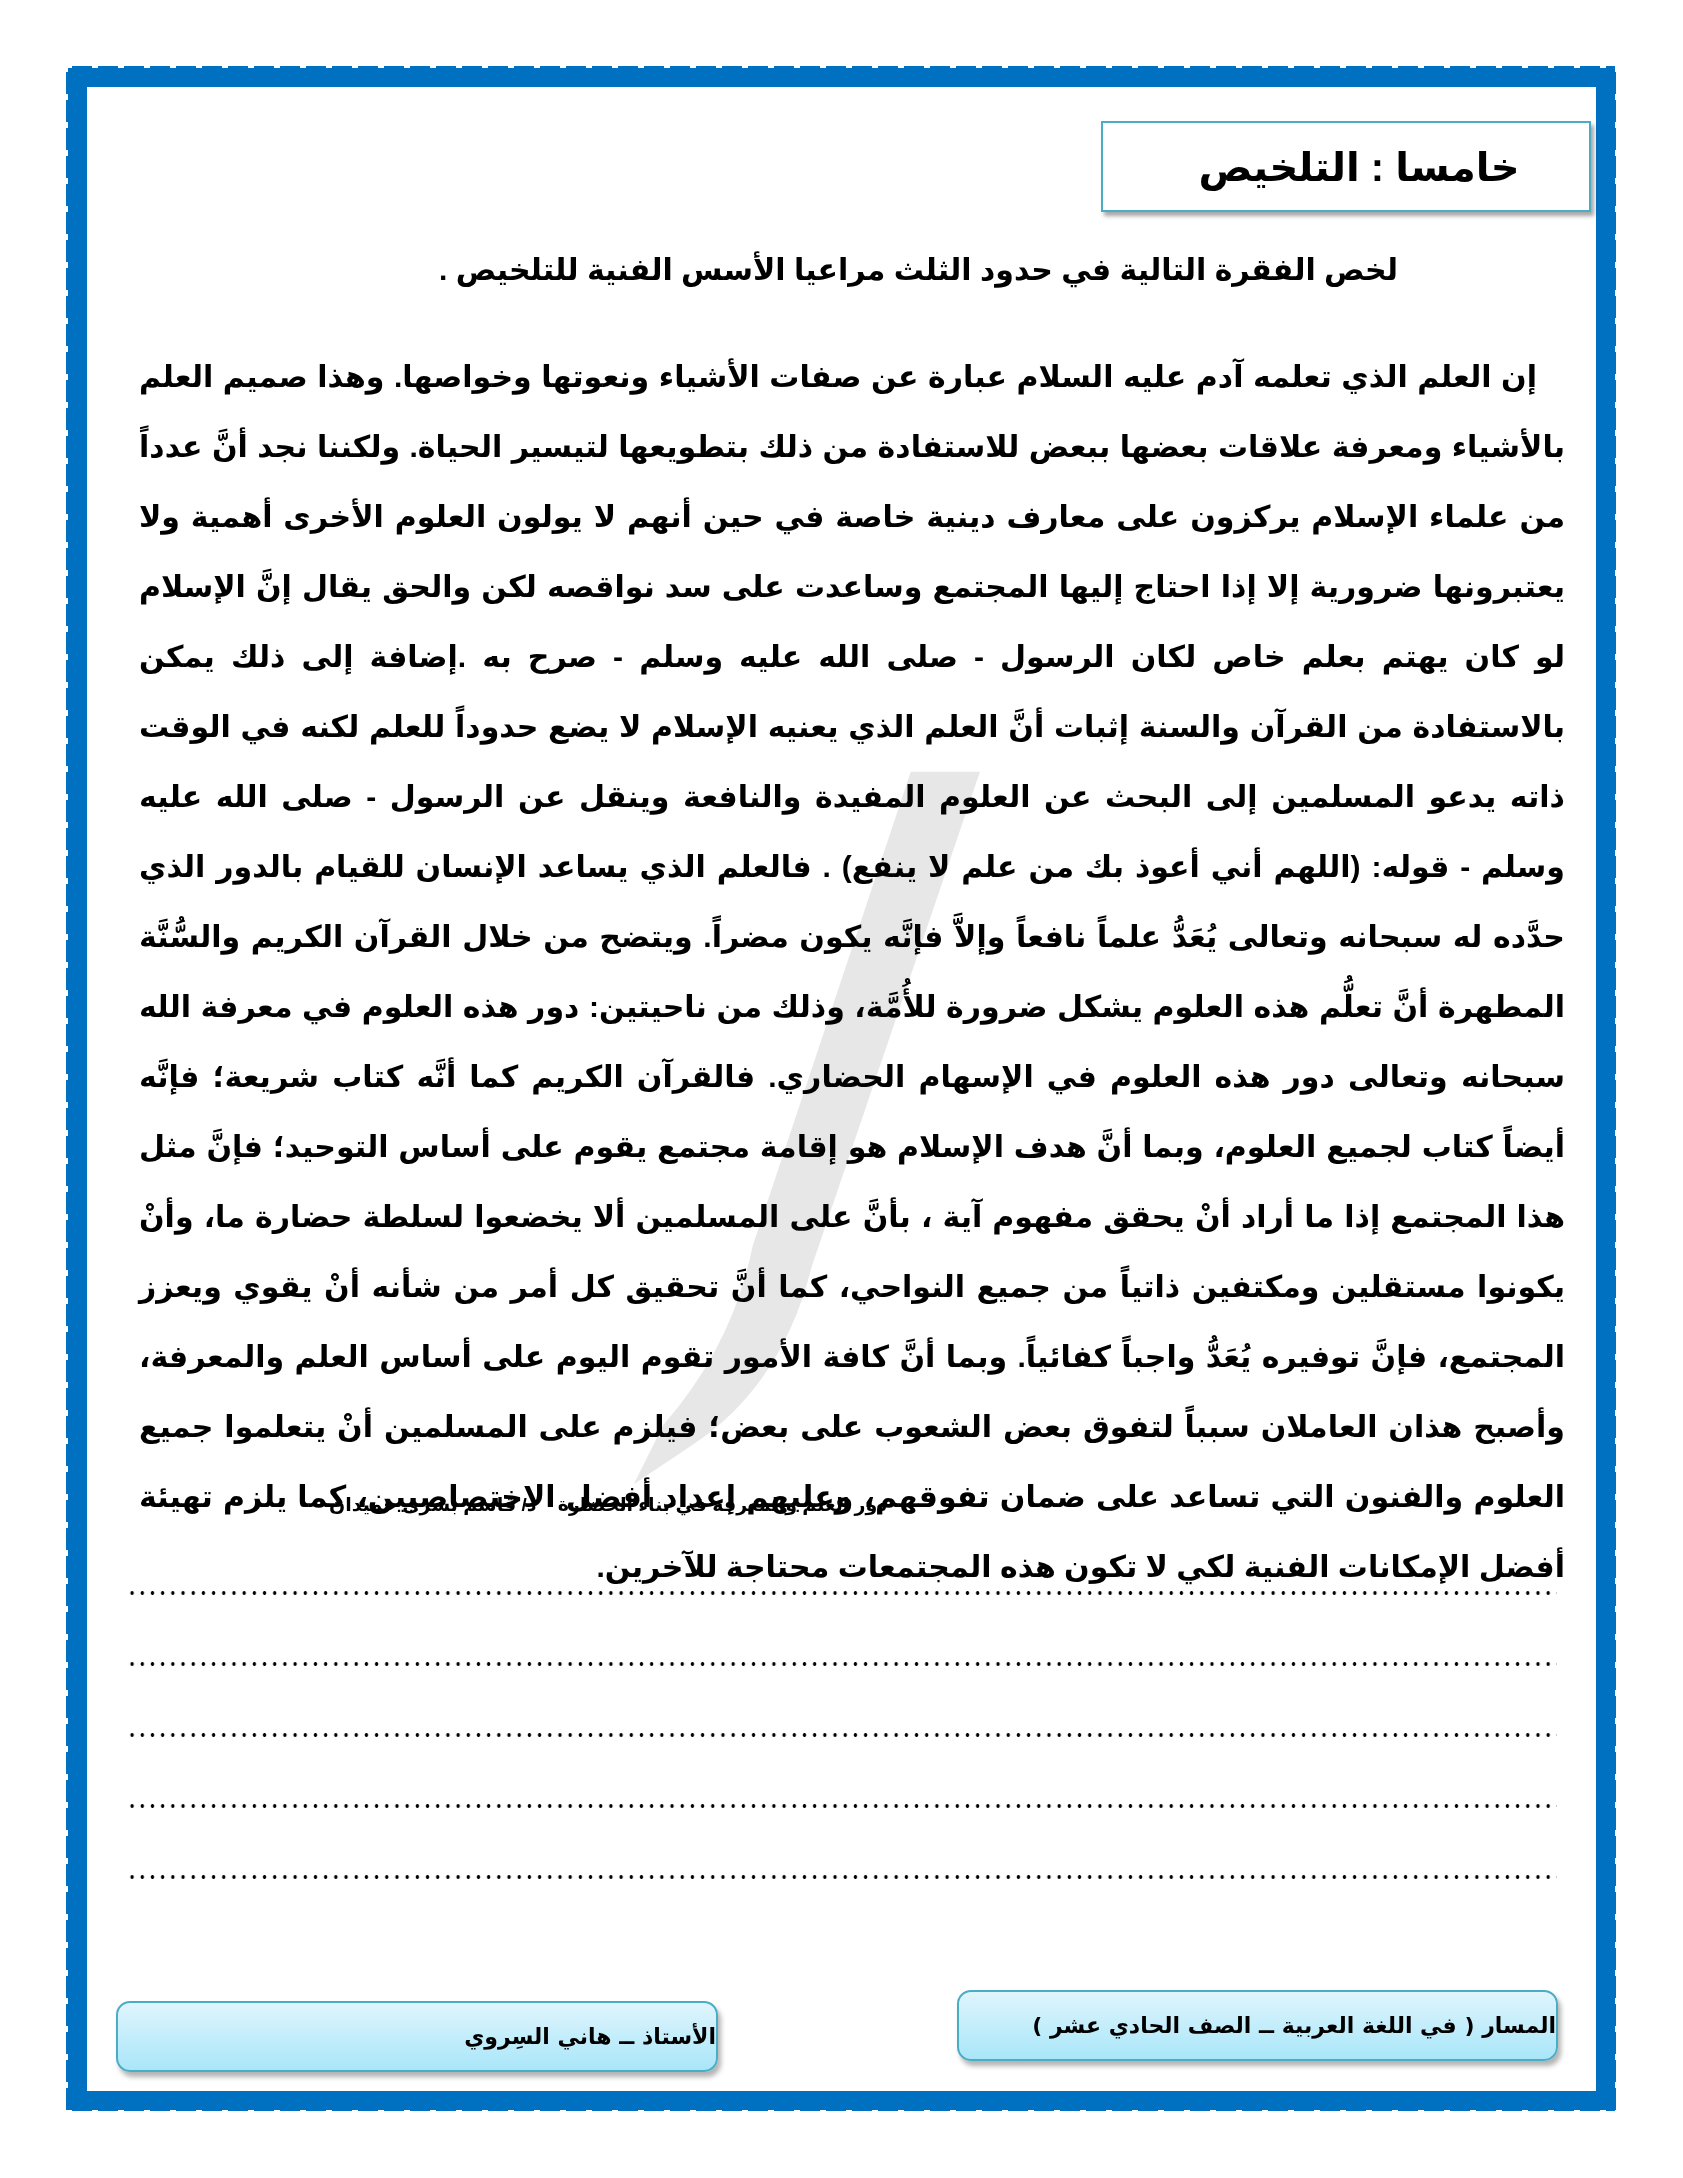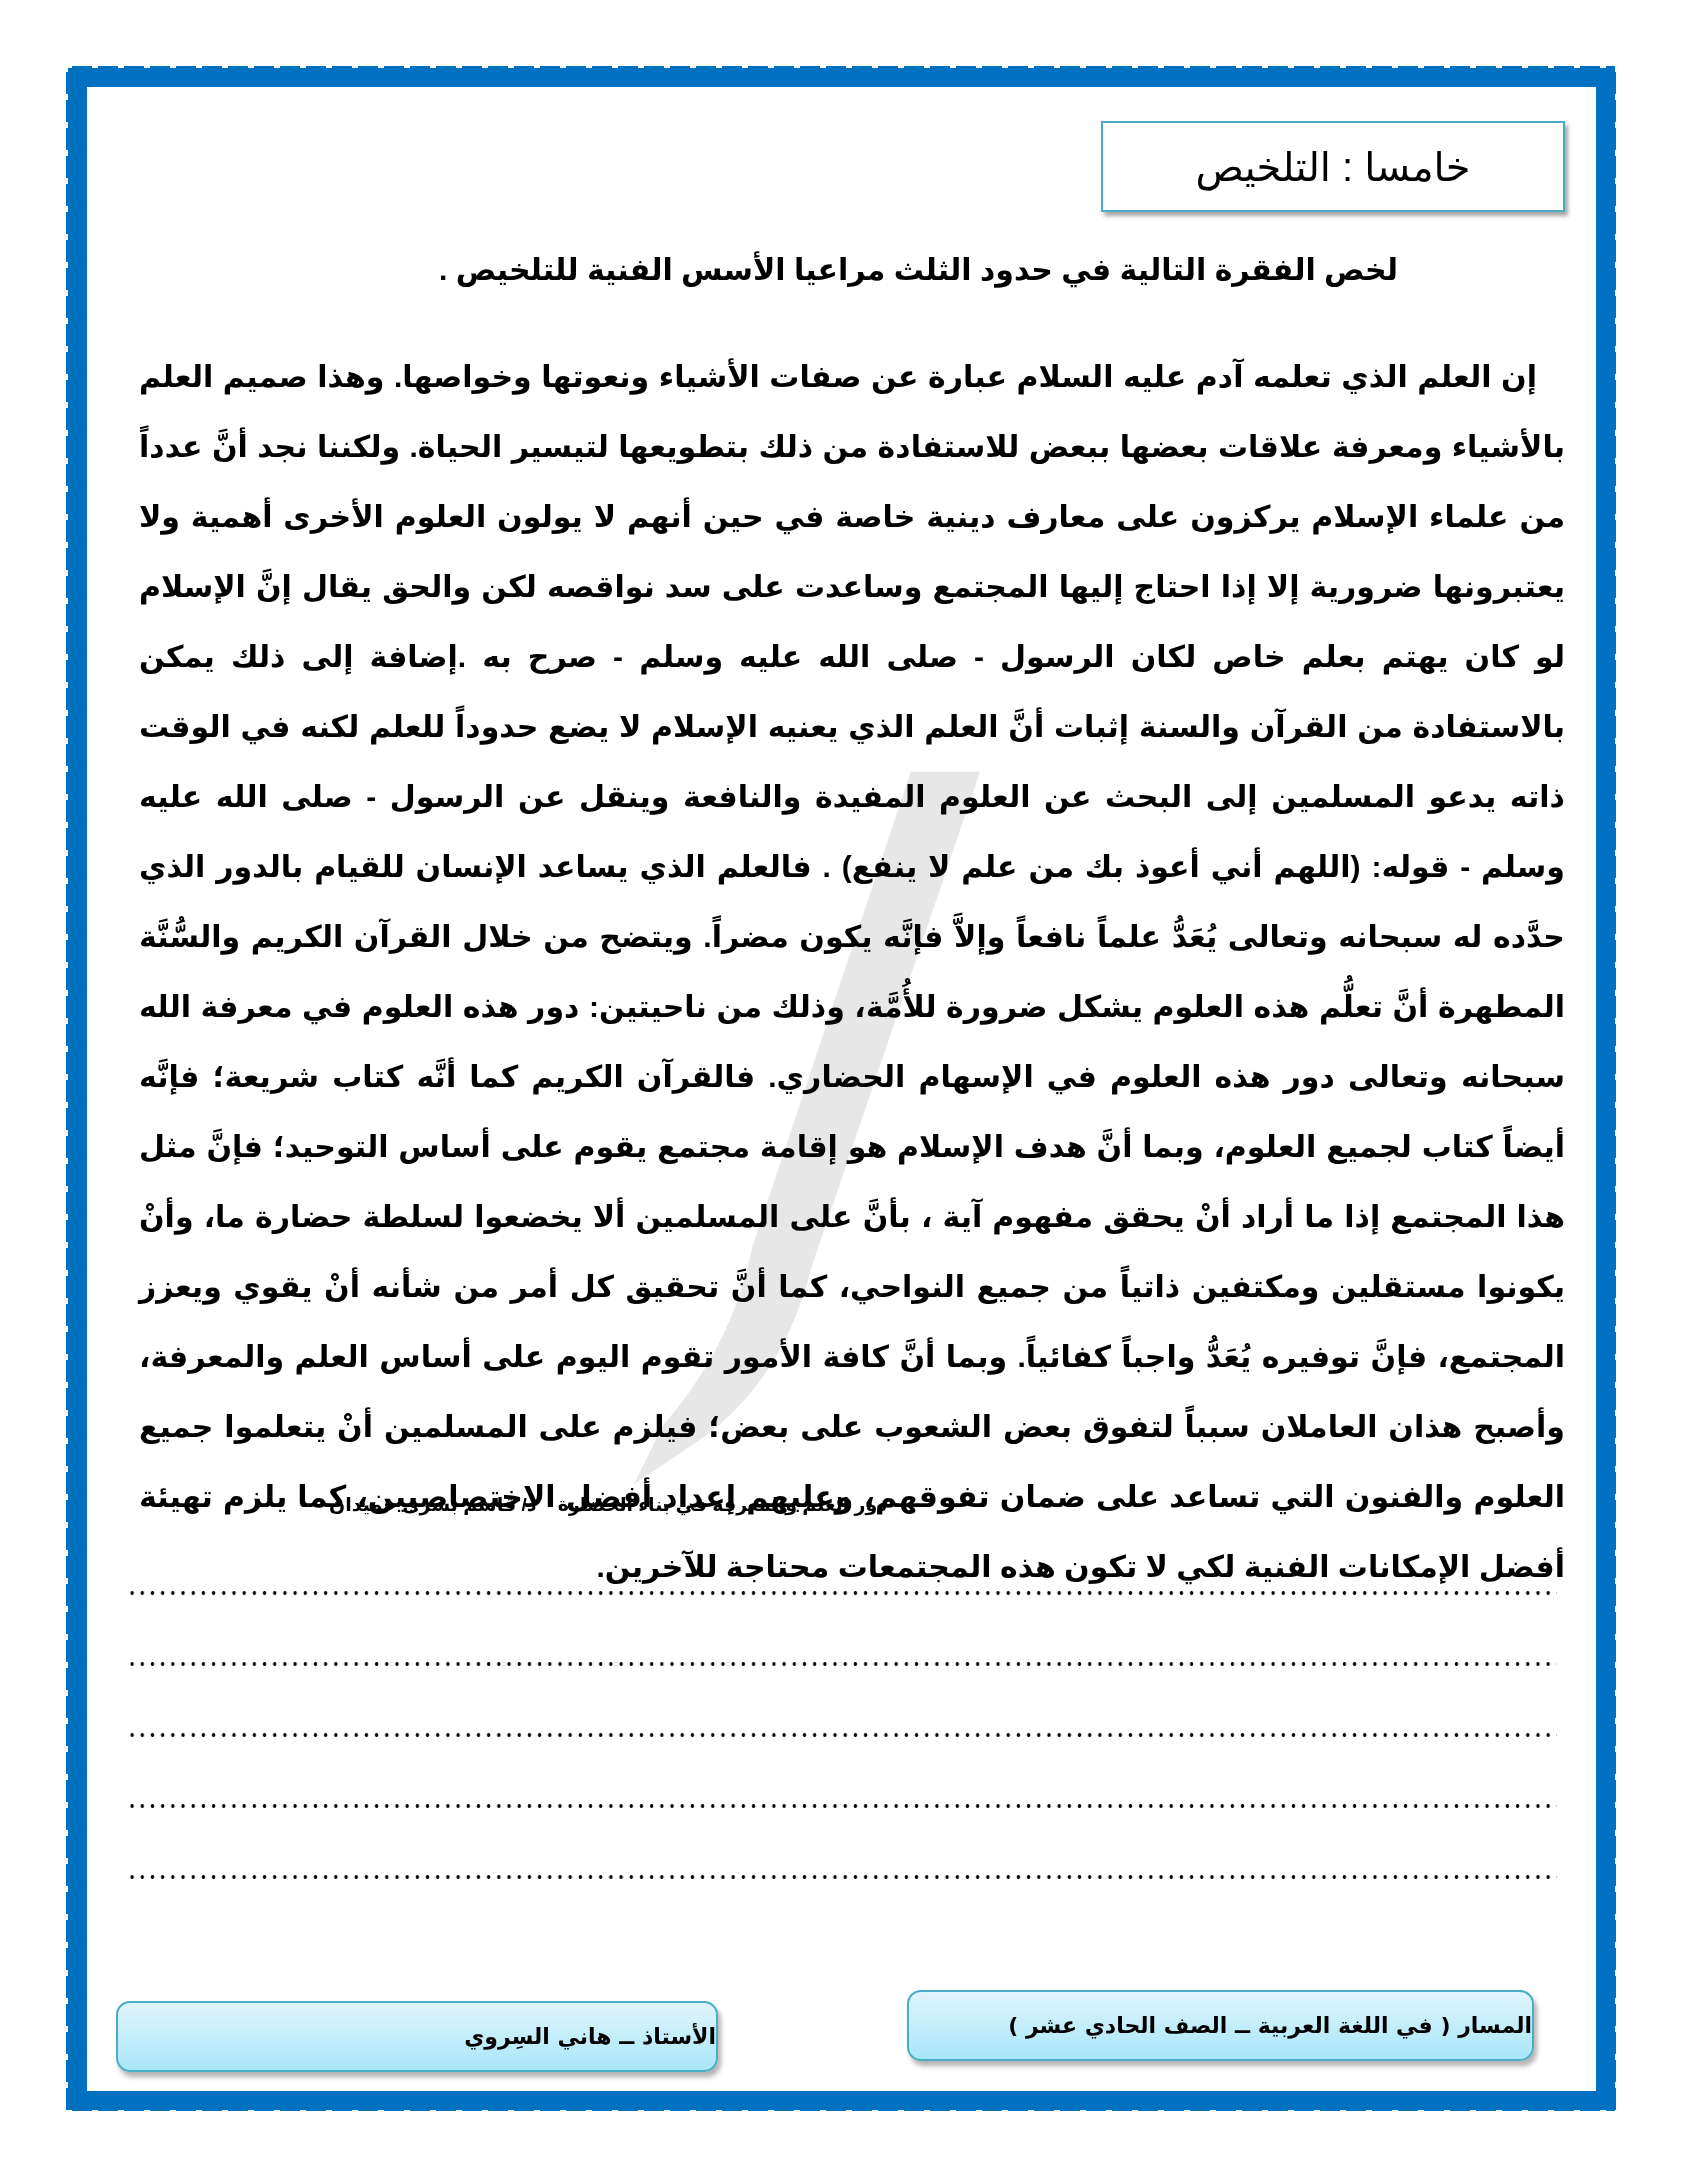--- a/index.html
+++ b/index.html
@@ -17,21 +17,21 @@
   .jag-bottom { left: 66px; top: 2110px; width: 1550px; height: 5px; }
   .jag-left { left: 63px; top: 66px; width: 5px; height: 2045px;
               background: repeating-linear-gradient(180deg, #ffffff 0 6px, transparent 6px 28px); }
   .jag-right { left: 1615px; top: 66px; width: 5px; height: 2045px;
                background: repeating-linear-gradient(180deg, #ffffff 0 6px, transparent 6px 28px); }
 
   .title-box { position: absolute; left: 1101px; top: 121px; width: 460px; height: 87px;
                border: 2px solid #4bacc6; background: #fff;
                box-shadow: 3px 4px 4px rgba(0,0,0,0.35);
                display: flex; align-items: center; justify-content: center;
-               direction: rtl; font-weight: normal; font-size: 40px; }
+               direction: rtl; font-weight: bold; font-size: 40px; padding-left: 26px; }
 
   .instruction { position: absolute; right: 121px; top: 252px; width: 1287px;
                  direction: rtl; text-align: center; font-weight: bold; font-size: 30px; }
 
   .passage { position: absolute; left: 139px; top: 342px; width: 1426px;
              direction: rtl; text-align: justify; font-weight: bold; font-size: 30px;
              line-height: 70px; text-align-last: right; }
   .passage p { margin: 0; text-indent: 28px; }
 
   .citation { position: absolute; left: 297px; top: 1493px; direction: rtl;
@@ -41,21 +41,21 @@
   .answer-line { height: 71px; position: relative; }
   .answer-line::after { content: ""; position: absolute; left: 0; right: 0; top: 12px; height: 4px;
                         background: radial-gradient(circle, #000 1.6px, transparent 2px) 0 0 / 10.2px 4px repeat-x; }
 
   .footer-box { position: absolute; height: 67px; border: 2px solid #4bacc6; border-radius: 14px;
                 background: linear-gradient(180deg, #dff5fd 0%, #a9e6f9 100%);
                 box-shadow: 3px 5px 5px rgba(0,0,0,0.3);
                 display: flex; align-items: center; justify-content: flex-start;
                 direction: rtl; font-weight: bold; font-size: 22px; font-family: "DejaVu Sans", sans-serif; }
   .footer-left { left: 116px; top: 2001px; width: 598px; }
-  .footer-right { left: 907px; top: 1990px; width: 597px; padding-left: 26px; }
+  .footer-right { left: 957px; top: 1990px; width: 597px; }
 
   .watermark { position: absolute; left: 515px; top: 752px; width: 554px; height: 752px;
                pointer-events: none; opacity: 0.09; }
 </style>
 </head>
 <body>
 
 <div class="frame"></div>
 <div class="jag jag-top"></div>
 <div class="jag jag-bottom"></div>

